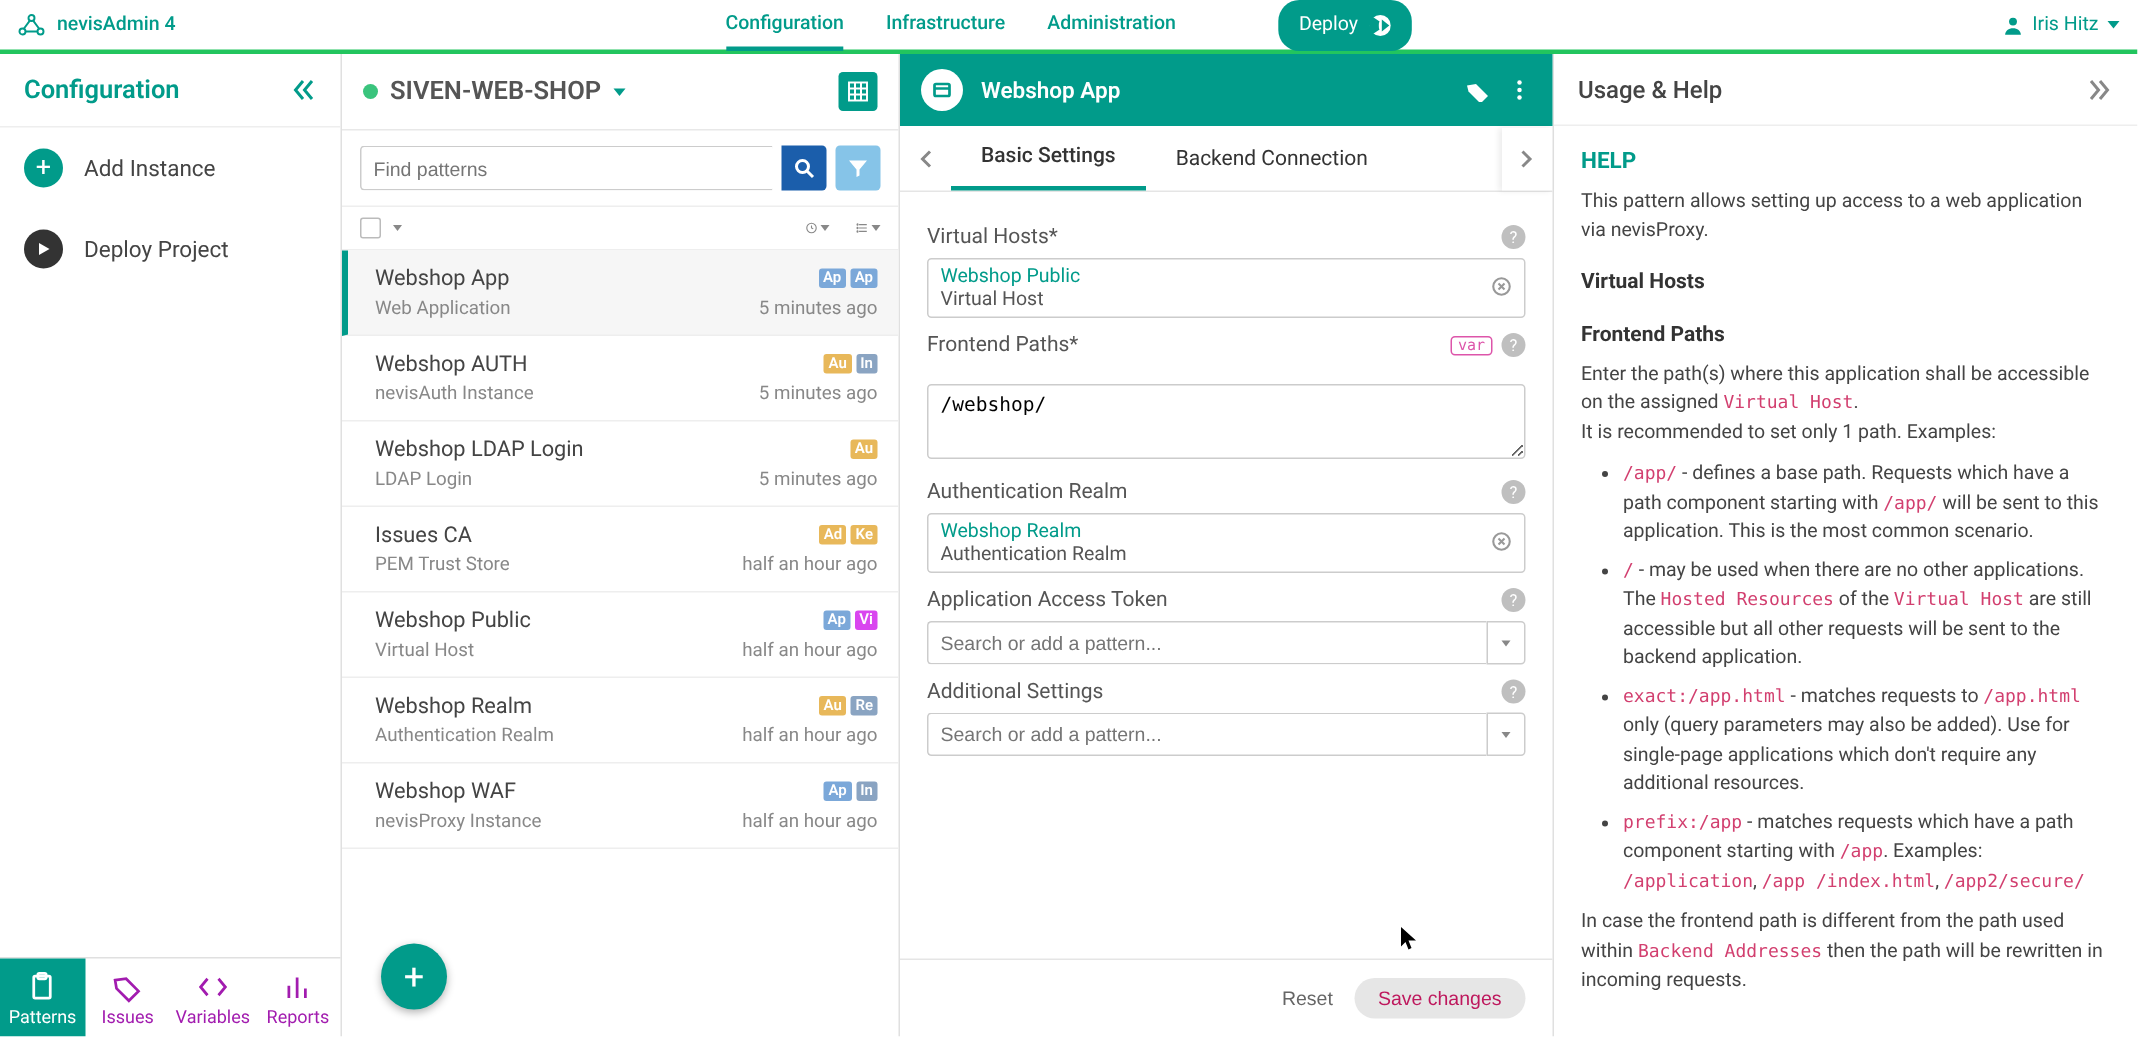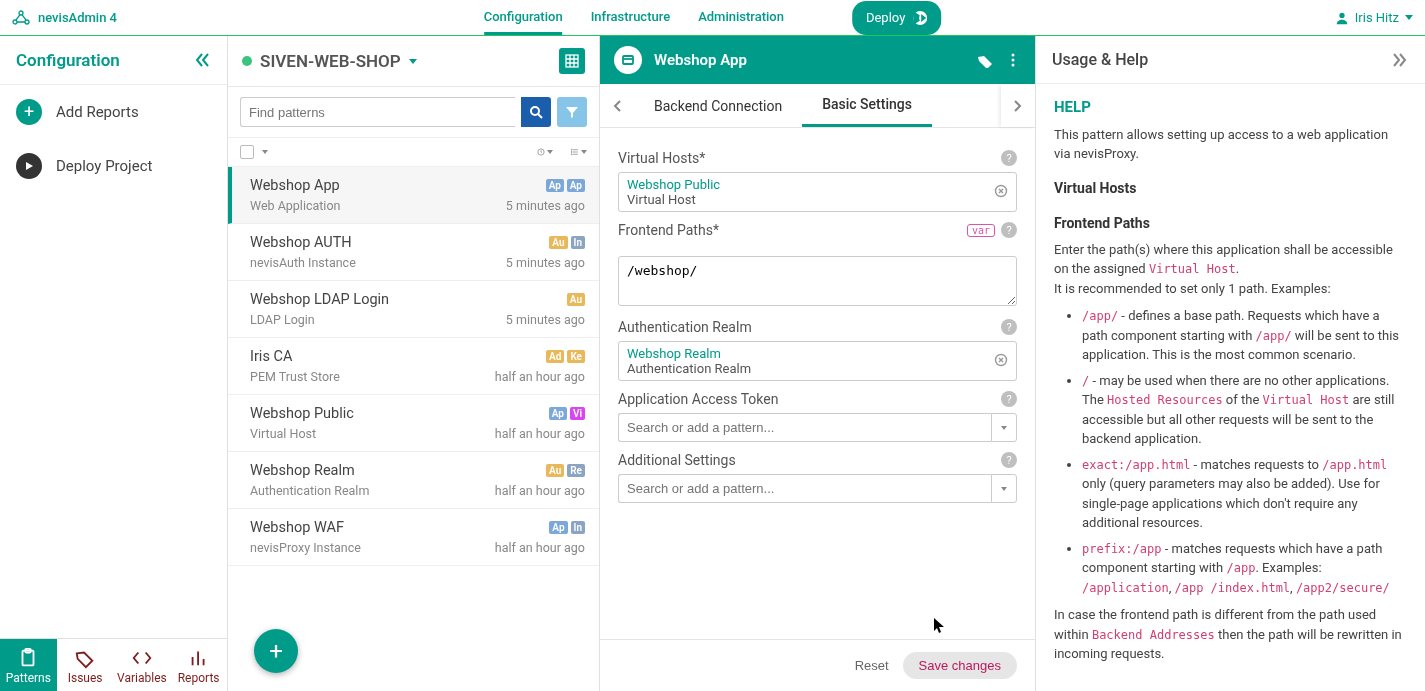--- a/index.html
+++ b/index.html
@@ -11,21 +11,21 @@
     width: 1425px;
     height: 691px;
     overflow: hidden;
   }
   
   .topbar {
     height: 36px;
     display: flex;
     align-items: center;
     padding: 0 12px;
-    border-bottom: 1px solid #22c55e;
+    border-bottom: 3px solid #22c55e;
     justify-content: flex-end;
   }
   .logo-cluster { display:flex; align-items:center; gap:8px; color:#019b8a; font-weight:500; }
   .logo-icon svg { display:block; }
   .nav-tabs { display:flex; gap:28px; margin-left:auto; margin-right:auto; position:absolute; left:50%; transform:translateX(-50%); }
   .nav-tab { color:#019b8a; padding:8px 0; cursor:pointer; font-weight:500; }
   .nav-tab.active { border-bottom:3px solid #019b8a; }
   .deploy-btn {
     background:#019b8a; color:#fff; border-radius:14px; padding:3px 14px;
     display:flex; align-items:center; gap:8px; cursor:pointer; font-size:13px;
@@ -54,21 +54,21 @@
   }
   .circle-btn {
     width:26px;height:26px;border-radius:50%;background:#019b8a;color:#fff;
     display:flex;align-items:center;justify-content:center;font-size:18px;line-height:1;
   }
   .circle-btn.dark { background:#333; }
   .side-footer {
     margin-top:auto; display:flex; border-top:1px solid #e0e0e0;
   }
   .side-tab {
-    flex:1; text-align:center; padding:8px 2px 6px; font-size:12px; color:#7f1d1d; cursor:pointer;
+    flex:1; text-align:center; padding:8px 2px 6px; font-size:12px; color:#a21caf; cursor:pointer;
   }
   .side-tab.active { background:#019b8a; color:#fff; }
   .side-tab svg { width:22px; height:22px; display:block; margin:0 auto 2px; }
 
   
   .patcol { width:372px; border-right:1px solid #e0e0e0; display:flex; flex-direction:column; position:relative; }
   .patcol-head {
     display:flex; align-items:center; gap:8px; padding:12px 14px; font-size:17px; font-weight:600;
     border-bottom:1px solid #e8e8e8;
   }
@@ -195,21 +195,21 @@
 
   <div class="sidebar">
     <div class="sidebar-head">
       <span>Configuration</span>
       <svg class="chev-left" viewBox="0 0 18 18" fill="none" stroke="#019b8a" stroke-width="2">
           <path d="M9 3l-5 6 5 6M15 3l-5 6 5 6"></path>
         </svg>
     </div>
     <div class="side-item">
       <span class="circle-btn">+</span>
-      <span>Add Reports</span>
+      <span>Add Instance</span>
     </div>
     <div class="side-item">
       <span class="circle-btn dark">
         <svg width="10" height="10" viewBox="0 0 10 10" fill="#fff">
             <path d="M2 1l7 4-7 4z"></path>
           </svg>
       </span>
       <span>Deploy Project</span>
     </div>
 
@@ -324,21 +324,21 @@
               <span class="badge b-au">Au</span>
             </span>
           </div>
   <div class="row2">
             <span>LDAP Login</span>
             <span class="time">5 minutes ago</span>
           </div>
         </div>
         <div class="pat-item">
           <div class="row1">
-            <span class="title">Iris CA</span>
+            <span class="title">Issues CA</span>
             <span class="badges">
               <span class="badge b-ad">Ad</span>
               <span class="badge b-ke">Ke</span>
             </span>
           </div>
   <div class="row2">
             <span>PEM Trust Store</span>
             <span class="time">half an hour ago</span>
           </div>
         </div>
@@ -405,22 +405,22 @@
             <circle cx="8" cy="13" r="1.5"></circle>
           </svg>
       </div>
     </div>
     <div class="form-tabs">
       <div class="chev-btn">
         <svg width="10" height="14" viewBox="0 0 10 14" fill="none" stroke="#888" stroke-width="2">
             <path d="M8 2L3 7l5 5"></path>
           </svg>
       </div>
+      <div class="ftab active">Basic Settings</div>
       <div class="ftab">Backend Connection</div>
-      <div class="ftab active">Basic Settings</div>
       <div class="chev-btn right">
         <svg width="10" height="14" viewBox="0 0 10 14" fill="none" stroke="#888" stroke-width="2">
             <path d="M2 2l5 5-5 5"></path>
           </svg>
       </div>
     </div>
     <div class="form-body">
 
       <div class="flabel">
         <span>Virtual Hosts*</span>

